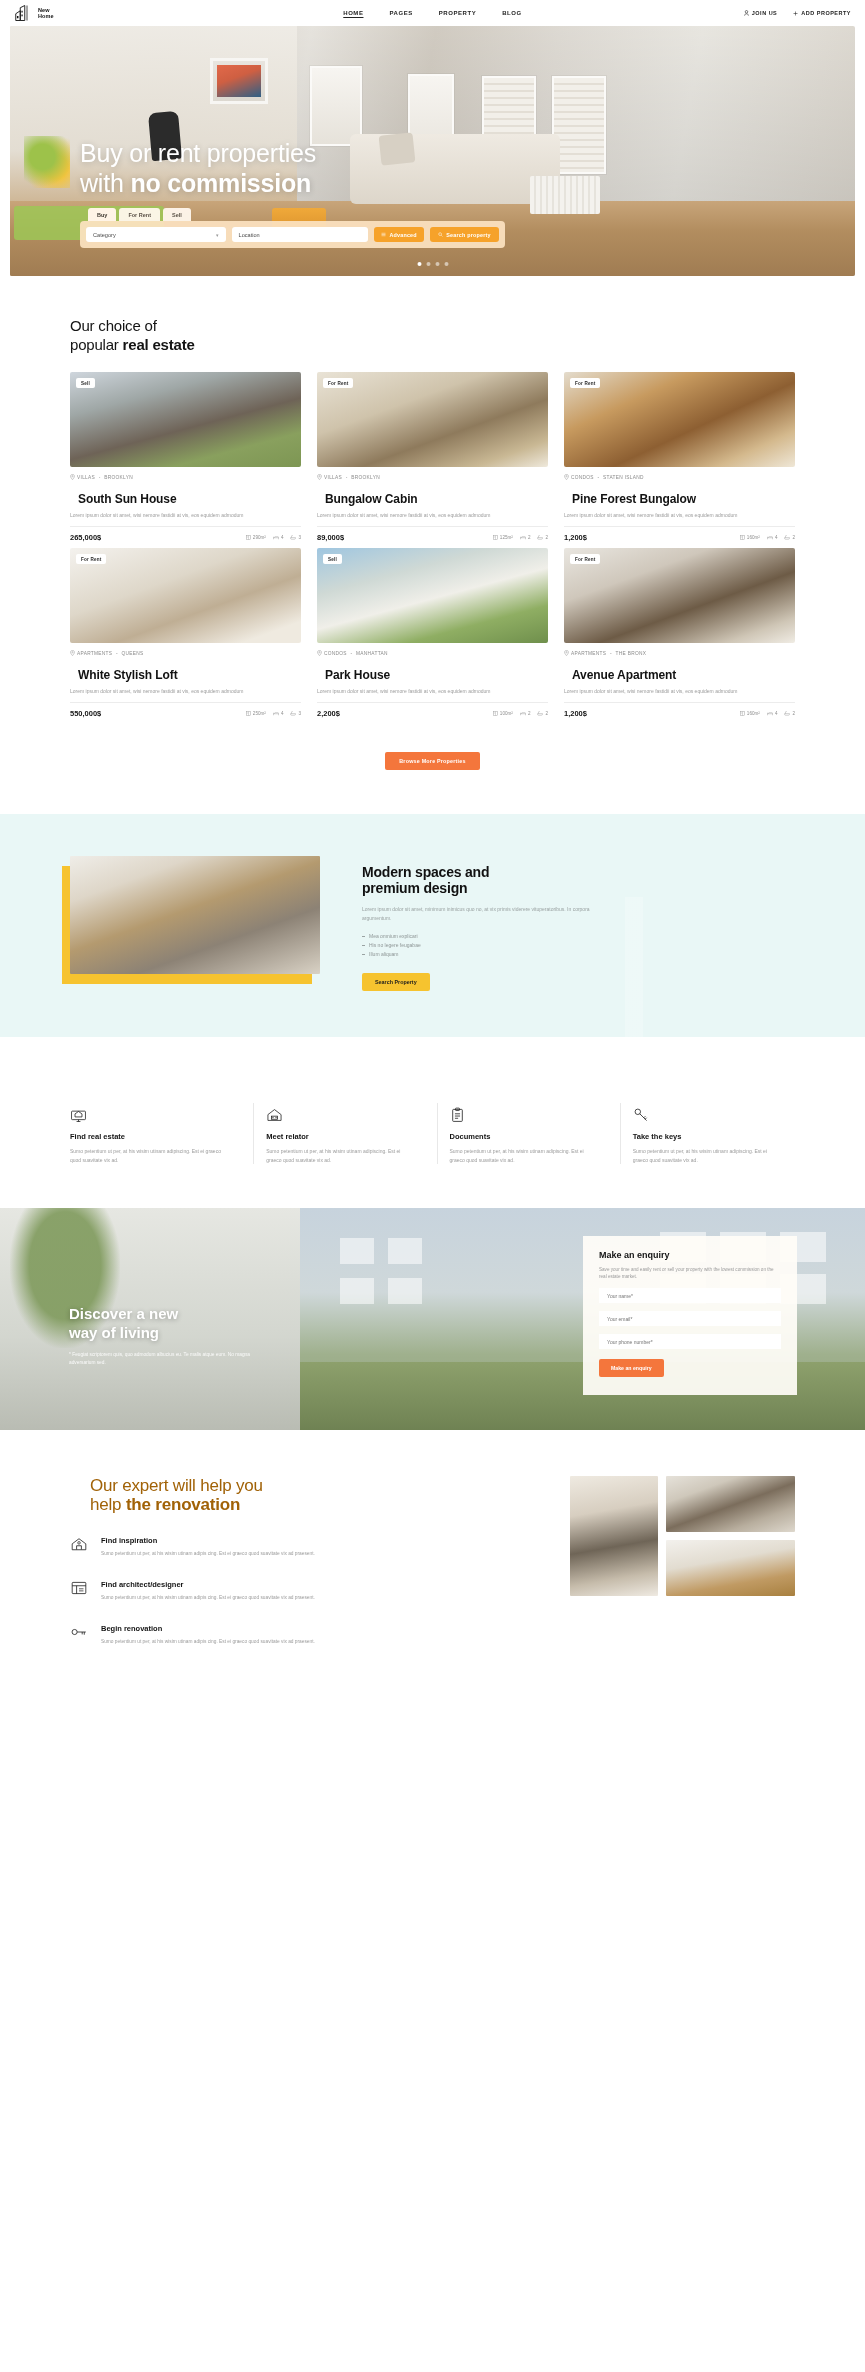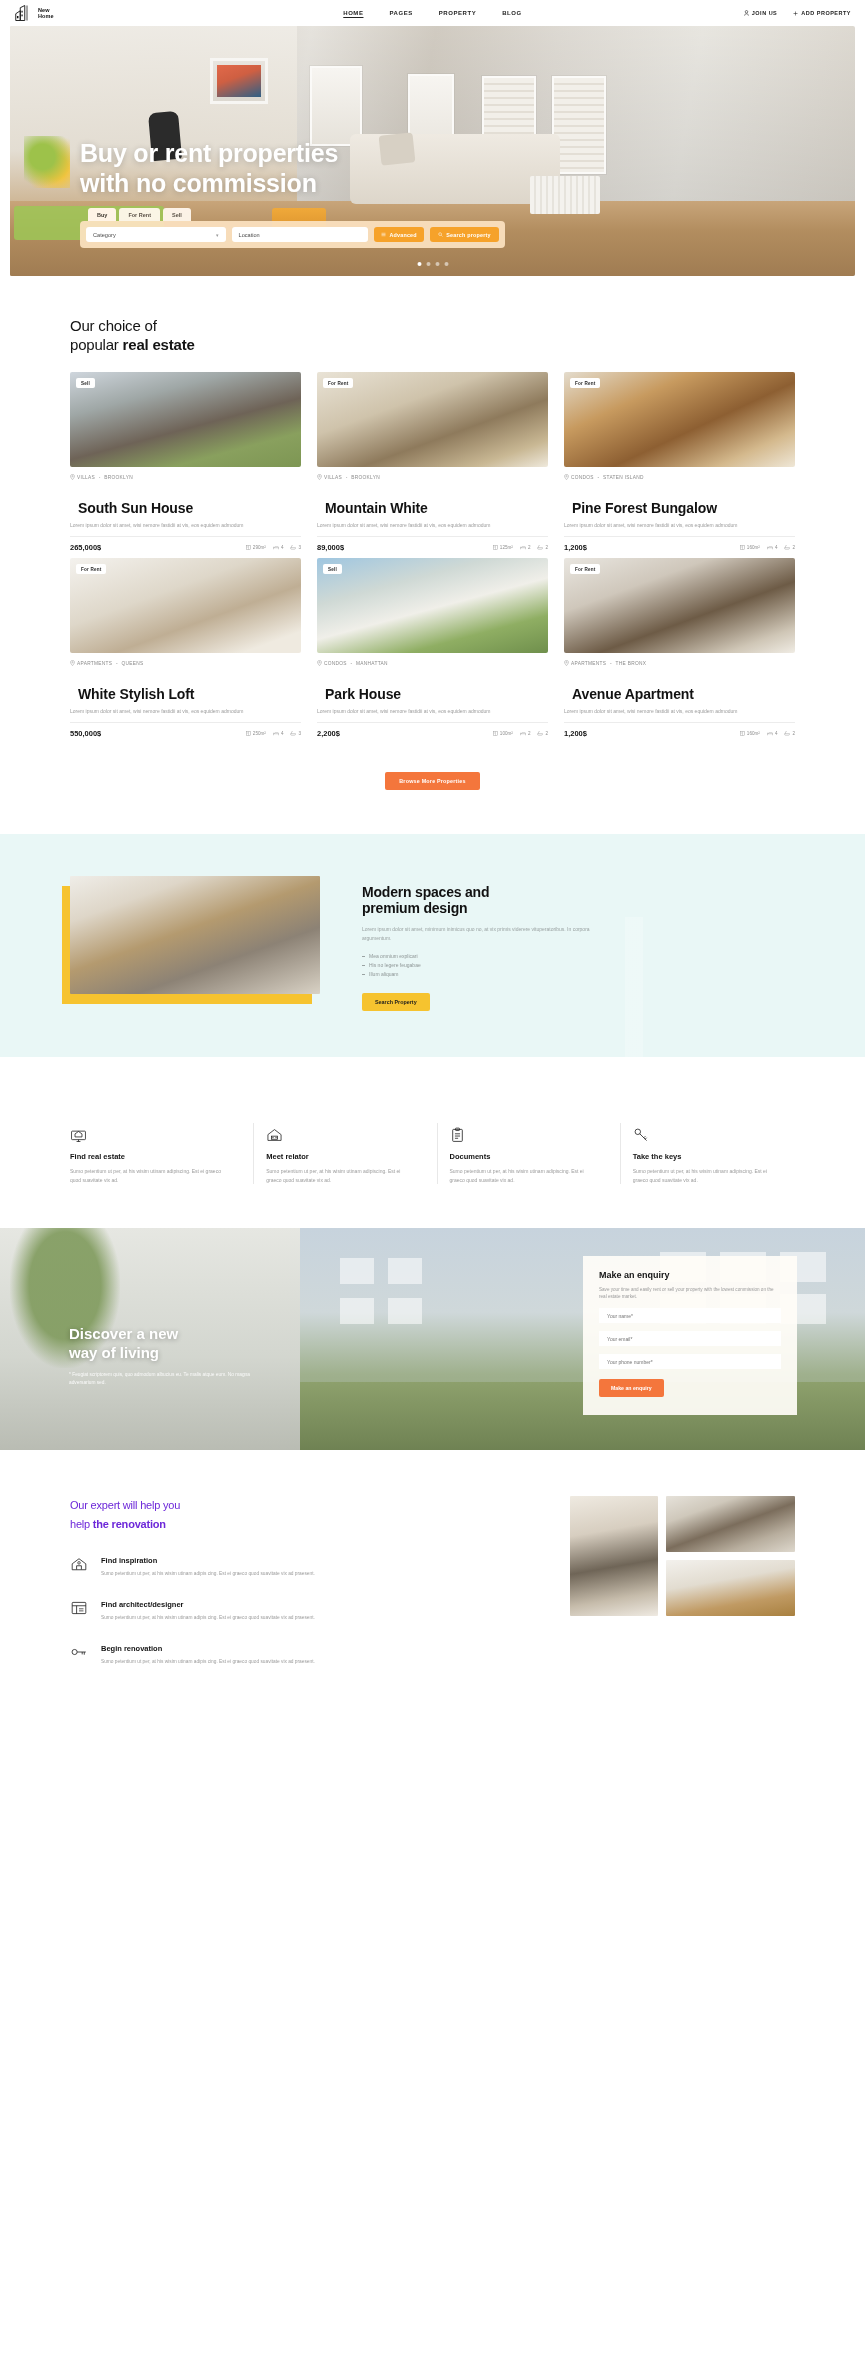--- a/index.html
+++ b/index.html
@@ -143,21 +143,21 @@
 
   .hero-copy { position: absolute; left: 70px; top: 112px; z-index: 4; }
   .hero-title {
     font-size: 25px;
     line-height: 30px;
     font-weight: 700;
     color: #ffffff;
     letter-spacing: -.2px;
     text-shadow: 0 1px 6px rgba(0,0,0,.22);
   }
-  .hero-title .thin { font-weight: 700; text-align: right; }
+  .hero-title .thin { font-weight: 400; text-align: right; }
 
   
   .search-wrap { position: absolute; left: 70px; bottom: 28px; z-index: 6; }
   .search-tabs { display: flex; gap: 3px; margin-left: 8px; }
   .search-tab {
     background: rgba(255,248,238,.94);
     color: #5b5248;
     font-size: 5.5px;
     font-weight: 600;
     padding: 4px 9px 3px;
@@ -247,22 +247,22 @@
     border-radius: 2px;
     letter-spacing: .2px;
     z-index: 3;
   }
   .meta {
     display: flex; align-items: center; gap: 2px;
     font-size: 4.8px; color: #8b8b8b; letter-spacing: .3px;
     margin-top: 7px; text-transform: uppercase;
   }
   .card-title {
-    font-size: 14px; font-weight: 700; color: #121212;
-    margin-top: 20px; letter-spacing: -.1px; padding-left: 8px;
+    font-size: 12px; font-weight: 700; color: #121212;
+    margin-top: 12px; letter-spacing: -.1px; padding-left: 8px;
   }
   .card-desc {
     font-size: 5px; line-height: 8px; color: #9c9c9c; margin-top: 5px;
   }
   .card-foot {
     border-top: 1px solid #ececec;
     margin-top: 7px; padding-top: 6px;
     display: flex; align-items: center;
   }
   .price { font-size: 7.5px; font-weight: 700; color: #141414; }
@@ -377,21 +377,21 @@
     font-size: 5px; color: #a9a9a9; border: none; width: 100%;
   }
   .btn-enq {
     margin-top: 10px; background: #f4763c; color: #fff; border: none; cursor: pointer;
     font-size: 5.2px; font-weight: 600; padding: 6px 12px; border-radius: 2px;
   }
 
   
   .expert { padding: 46px 70px 40px; display: flex; gap: 36px; }
   .expert-left { flex: 1; }
-  .expert-title { font-size: 11px; line-height: 19px; font-weight: 400; color: #6d28d9; letter-spacing: -.2px; }
+  .expert-title { font-size: 17px; line-height: 19px; font-weight: 400; color: #a16207; letter-spacing: -.2px; margin-left: 20px; }
   .expert-title b { font-weight: 700; }
   .exp-item { display: flex; gap: 11px; margin-top: 22px; }
   .exp-icon { width: 20px; flex: 0 0 20px; display: flex; align-items: flex-start; }
   .exp-h { font-size: 7.5px; font-weight: 700; color: #131313; }
   .exp-p { font-size: 4.8px; line-height: 8px; color: #9c9c9c; margin-top: 5px; }
   .expert-right {
     flex: 0 0 225px;
     display: grid;
     grid-template-columns: 88px 129px;
     grid-template-rows: 56px 56px;
@@ -577,21 +577,21 @@
         </div>
         <div class="meta">
           <svg width="5" height="6" viewBox="0 0 8 10">
               <path d="M4 .6c1.8 0 3.2 1.4 3.2 3.1C7.2 6 4 9.4 4 9.4S.8 6 .8 3.7C.8 2 2.2.6 4 .6z" fill="none" stroke="#9a9a9a" stroke-width=".9"></path>
               <circle cx="4" cy="3.7" r="1" fill="none" stroke="#9a9a9a" stroke-width=".8"></circle>
             </svg>
           <span>VILLAS</span>
             <span>&nbsp;-&nbsp;</span>
             <span>Brooklyn</span>
         </div>
-        <div class="card-title">Mountain White</div>
+        <div class="card-title">Bungalow Cabin</div>
         <div class="card-desc">Lorem ipsum dolor sit amet, wisi nemore fastidii at vis, eos equidem admodum</div>
         <div class="card-foot">
           <div class="price">89,000$</div>
           <div class="specs">
             <div class="spec">
                 <svg width="5" height="5" viewBox="0 0 10 10">
                   <rect x="1" y="1" width="8" height="8" fill="none" stroke="#9a9a9a" stroke-width=".9"></rect>
                   <line x1="1" y1="4" x2="5" y2="4" stroke="#9a9a9a" stroke-width=".7"></line>
                   <line x1="5" y1="1" x2="5" y2="9" stroke="#9a9a9a" stroke-width=".7"></line>
                 </svg>

